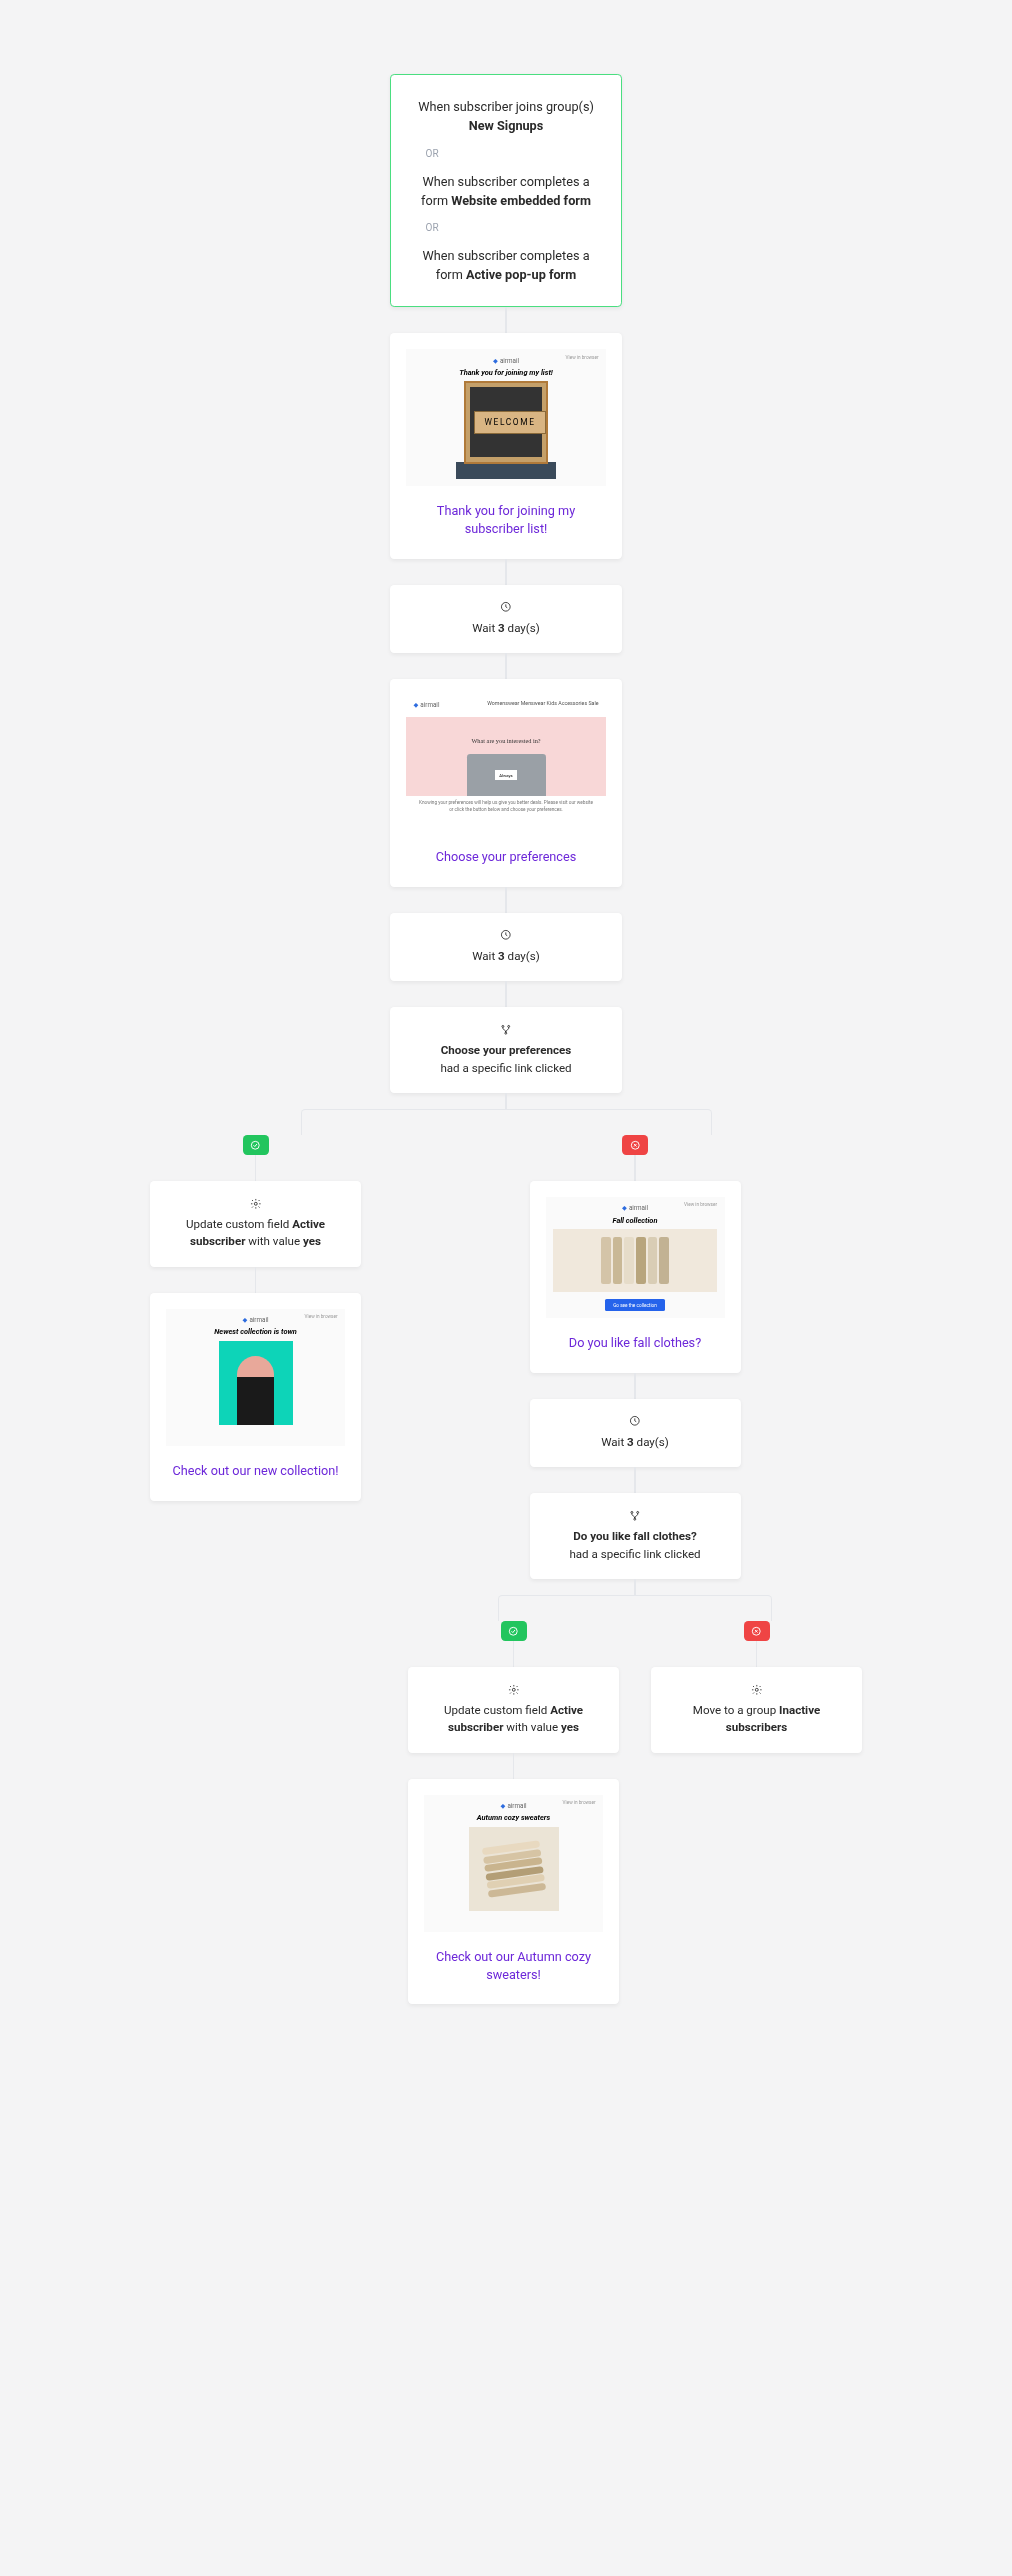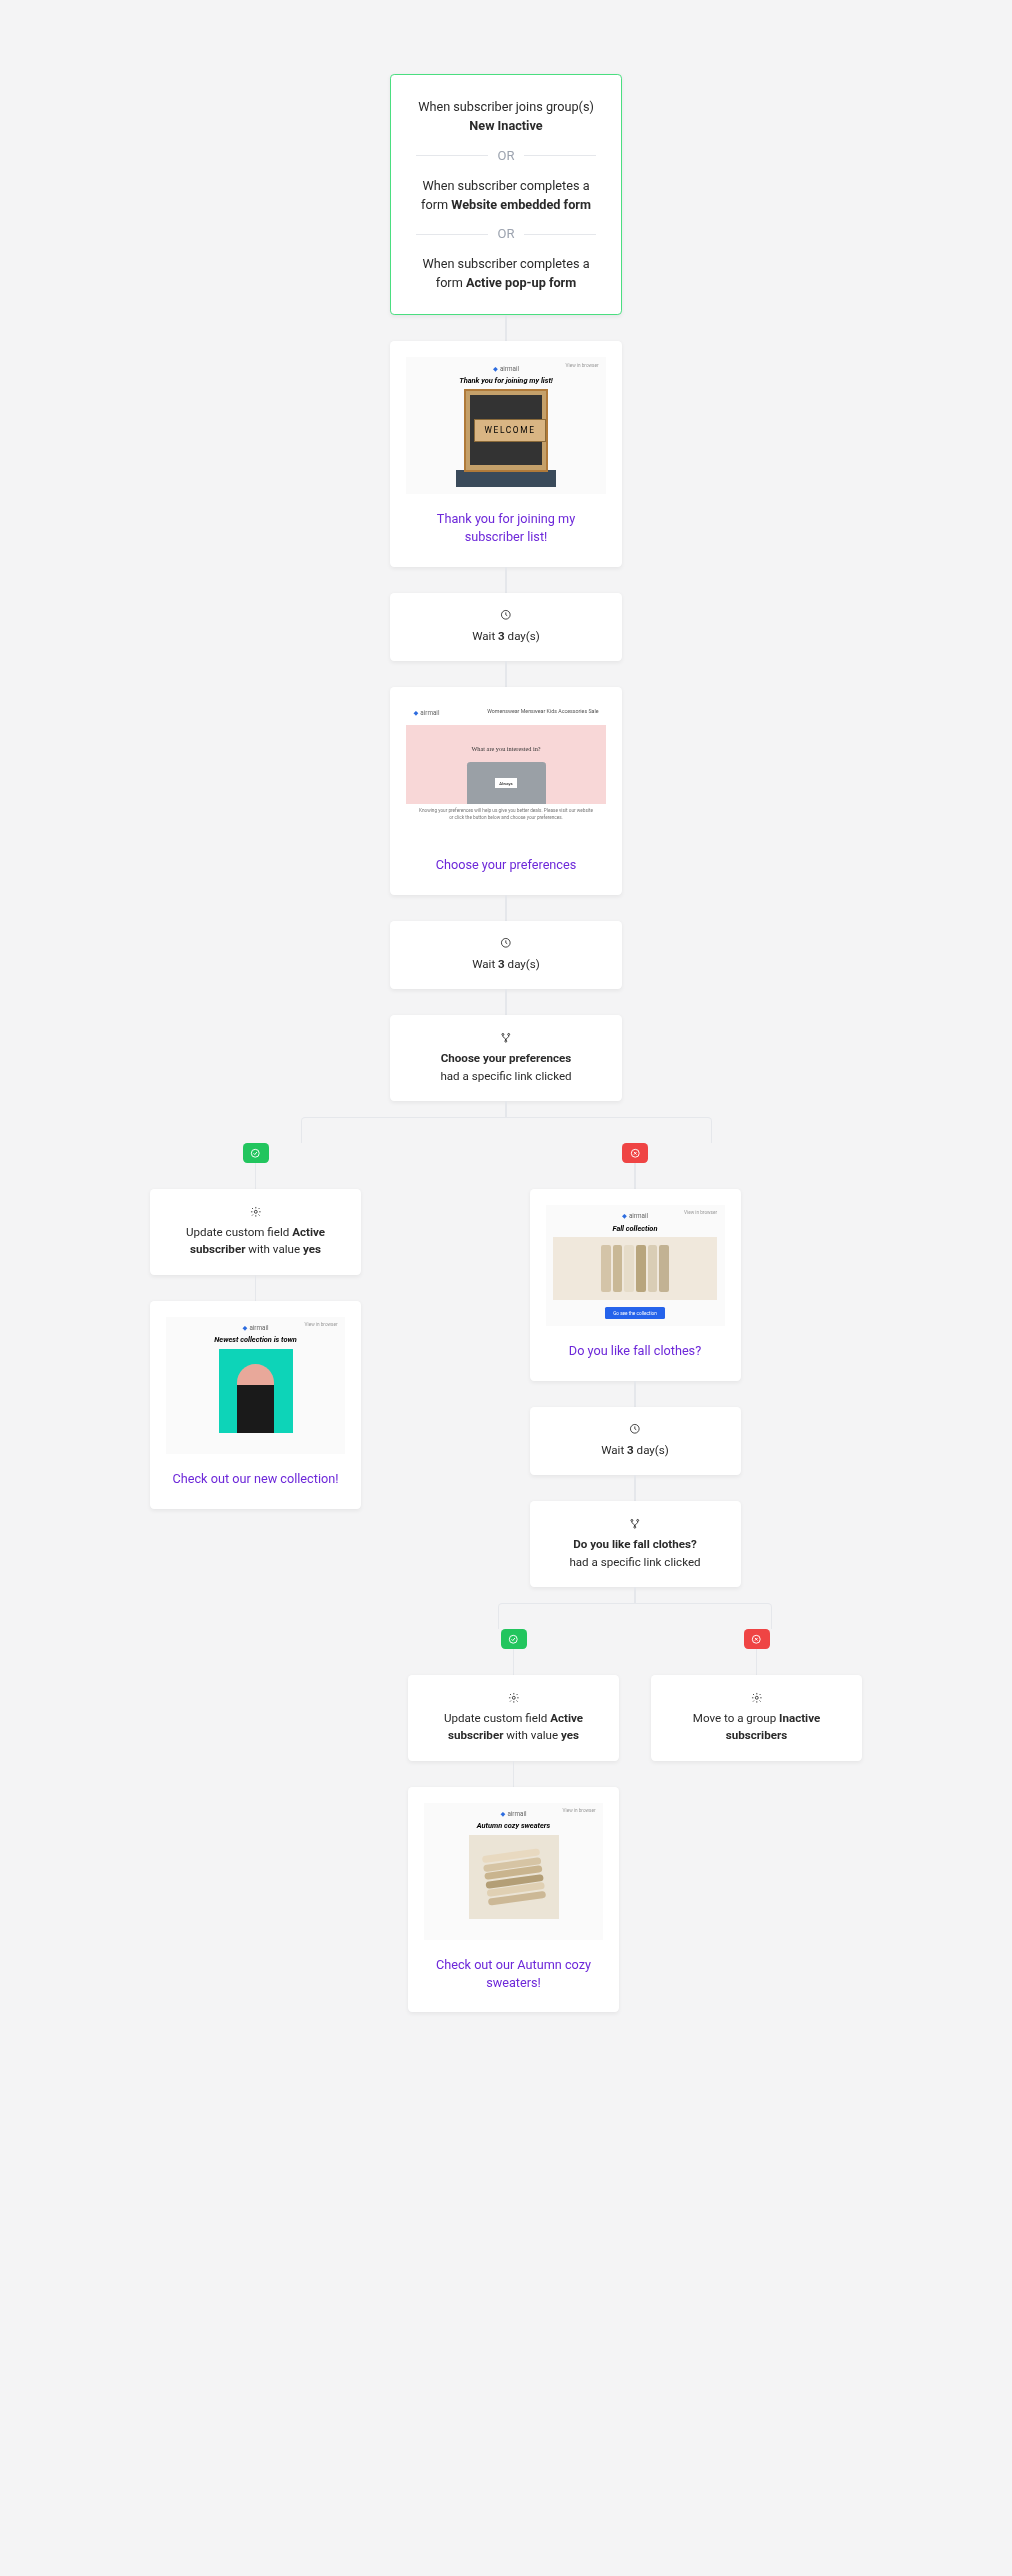--- a/index.html
+++ b/index.html
@@ -2,21 +2,21 @@
 <html style="font-size:8.4px"><head>
 <meta charset="utf-8">
 <style>
 * { margin: 0; padding: 0; box-sizing: border-box; }
 body { font-family: -apple-system, BlinkMacSystemFont, 'Segoe UI', Roboto, sans-serif; background: #f4f4f5; display: flex; justify-content: center; padding: 74px 10.5px; }
 .canvas { width: 100%; max-width: 844px; display: flex; flex-direction: column; align-items: center; }
 .node { background: #fff; border-radius: 4.2px; box-shadow: 0 1.1px 4.2px rgba(0,0,0,0.06); text-align: center; }
 .trigger-node { width: 232px; border: 1.6px solid #4ade80; padding: 20px 25px; }
 .trigger-node .line { font-size: 12.7px; color: #2a2a2a; line-height: 1.5; margin: 2.1px 0; }
 .trigger-node .line b { font-weight: 700; }
-.or-row { display: flex; align-items: center; margin: 12.7px 0; color: #9ca3af; font-size: 13px; }
+.or-row { display: flex; align-items: flex-start; margin: 12.7px 0; color: #9ca3af; font-size: 10px; flex-direction: column; }
 .or-row .bar { height: 0.5px; background: #e5e7eb; flex: 1; }
 .or-row .or { padding: 0 9.5px; }
 .email-node { width: 232px; padding: 0 0 21px; overflow: hidden; }
 .email-preview { background: #fafafa; margin: 16px 16px 0; height: 137px; display: flex; flex-direction: column; align-items: center; padding: 7.4px; position: relative; }
 .email-preview .brand { font-size: 6.3px; color: #666; margin-bottom: 3.2px; }
 .email-preview .brand::before { content: "◆"; color: #2d6cdf; margin-right: 2.1px; }
 .email-preview .headline { font-size: 7.4px; font-weight: 700; margin-bottom: 4.2px; font-style: italic; }
 .email-preview .view-online { position: absolute; top: 5.3px; right: 7.4px; font-size: 4.7px; color: #999; }
 .email-preview .navlinks { font-size: 5.3px; color: #555; margin-bottom: 5.3px; }
 .email-preview .desc { font-size: 4.7px; color: #777; text-align: center; padding: 0 10.5px; line-height: 1.4; margin-top: 4.2px; }
@@ -67,21 +67,21 @@
 .split-container { display: flex; width: 100%; justify-content: center; }
 .narrow .email-node, .narrow .action-node, .narrow .wait-node, .narrow .cond-node { width: 211px; }
 .sub-split { display: flex; gap: 32px; }
 </style>
 </head>
 <body>
 
 <div class="canvas">
 
   <div class="node trigger-node">
-    <div class="line"><span>When subscriber joins group(s) </span><b>New Inactive</b></div>
+    <div class="line"><span>When subscriber joins group(s) </span><b>New Signups</b></div>
     <div class="or-row">
         <div class="bar"></div>
         <span class="or">OR</span>
         <div class="bar"></div>
       </div>
     <div class="line"><span>When subscriber completes a form </span><b>Website embedded form</b></div>
     <div class="or-row">
         <div class="bar"></div>
         <span class="or">OR</span>
         <div class="bar"></div>

